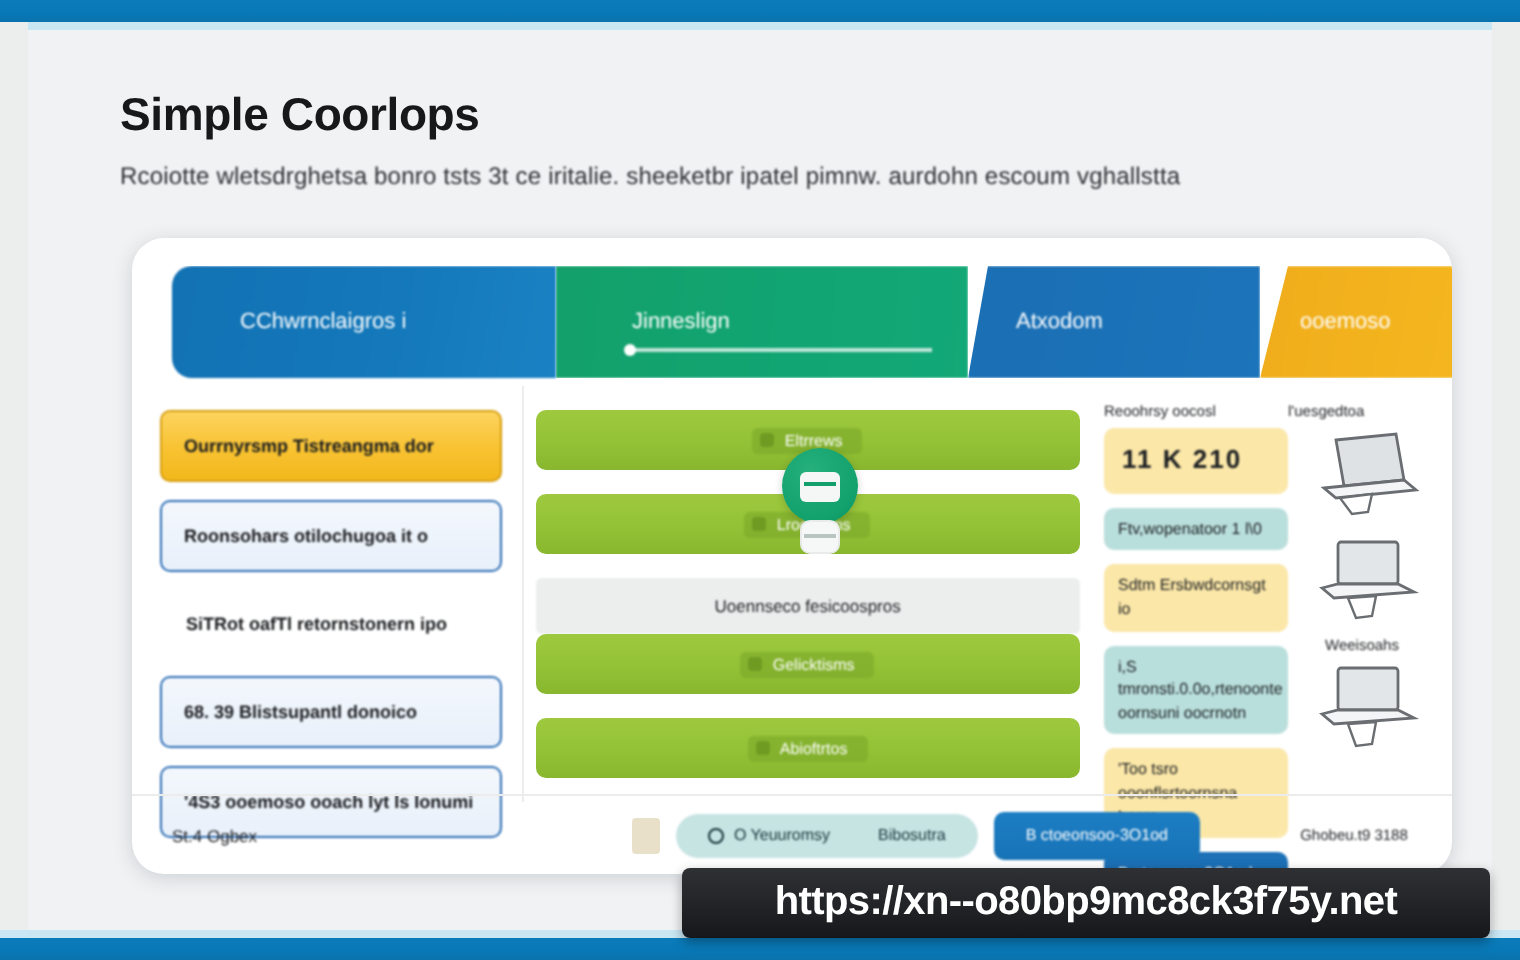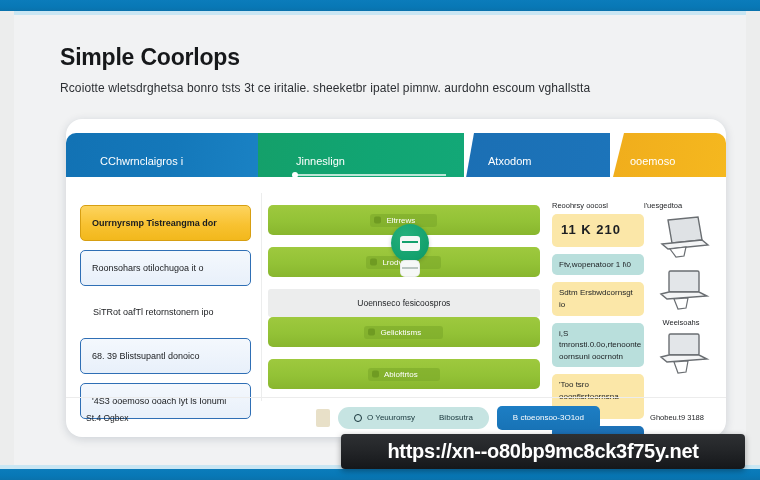--- a/index.html
+++ b/index.html
@@ -98,23 +98,24 @@
     box-shadow: 0 2px 10px rgba(20, 35, 60, 0.16);
     overflow: hidden;
   }
 
   
   #ribbon {
     position: absolute;
     left: 0;
     top: 14px;
     width: 660px;
-    height: 44px;
+    height: 71px;
     display: flex;
     overflow: hidden;
+    padding-left: 20px;
   }
   .seg {
     height: 56px;
     position: relative;
     display: flex;
     align-items: center;
     color: #ffffff;
     font-size: 11px;
     filter: blur(0.45px);
   }
@@ -238,20 +239,21 @@
     border-radius: 5px;
     display: flex;
     align-items: center;
     padding: 0 11px;
     font-size: 9px;
     color: #1a1c1f;
     margin-bottom: 9px;
     filter: blur(0.5px);
     overflow: hidden;
     white-space: nowrap;
+    font-weight: bold;
   }
   .lcard.amber {
     background: linear-gradient(180deg, #fdd45f 0%, #f8c231 55%, #f2b81c 100%);
     border: 1px solid #d79f12;
     font-weight: bold;
   }
   .lcard.bluebox {
     background: linear-gradient(180deg, #f4f8fd 0%, #e8f0fa 100%);
     border: 1.5px solid #2f6fb5;
   }
@@ -268,21 +270,21 @@
     background: linear-gradient(180deg, #9ec93e 0%, #93c236 55%, #88b62e 100%);
     display: flex;
     align-items: center;
     justify-content: center;
     margin-bottom: 12px;
     position: relative;
   }
   .mbar .chip {
     background: rgba(120,165,40,0.55);
     border-radius: 3px;
-    padding: 2px 22px 2px 16px;
+    padding: 2px 10px 2px 16px;
     font-size: 8px;
     color: #ffffff;
     filter: blur(0.5px);
     position: relative;
     white-space: nowrap;
   }
   .mbar .chip::before {
     content: "";
     position: absolute;
     left: 4px;

